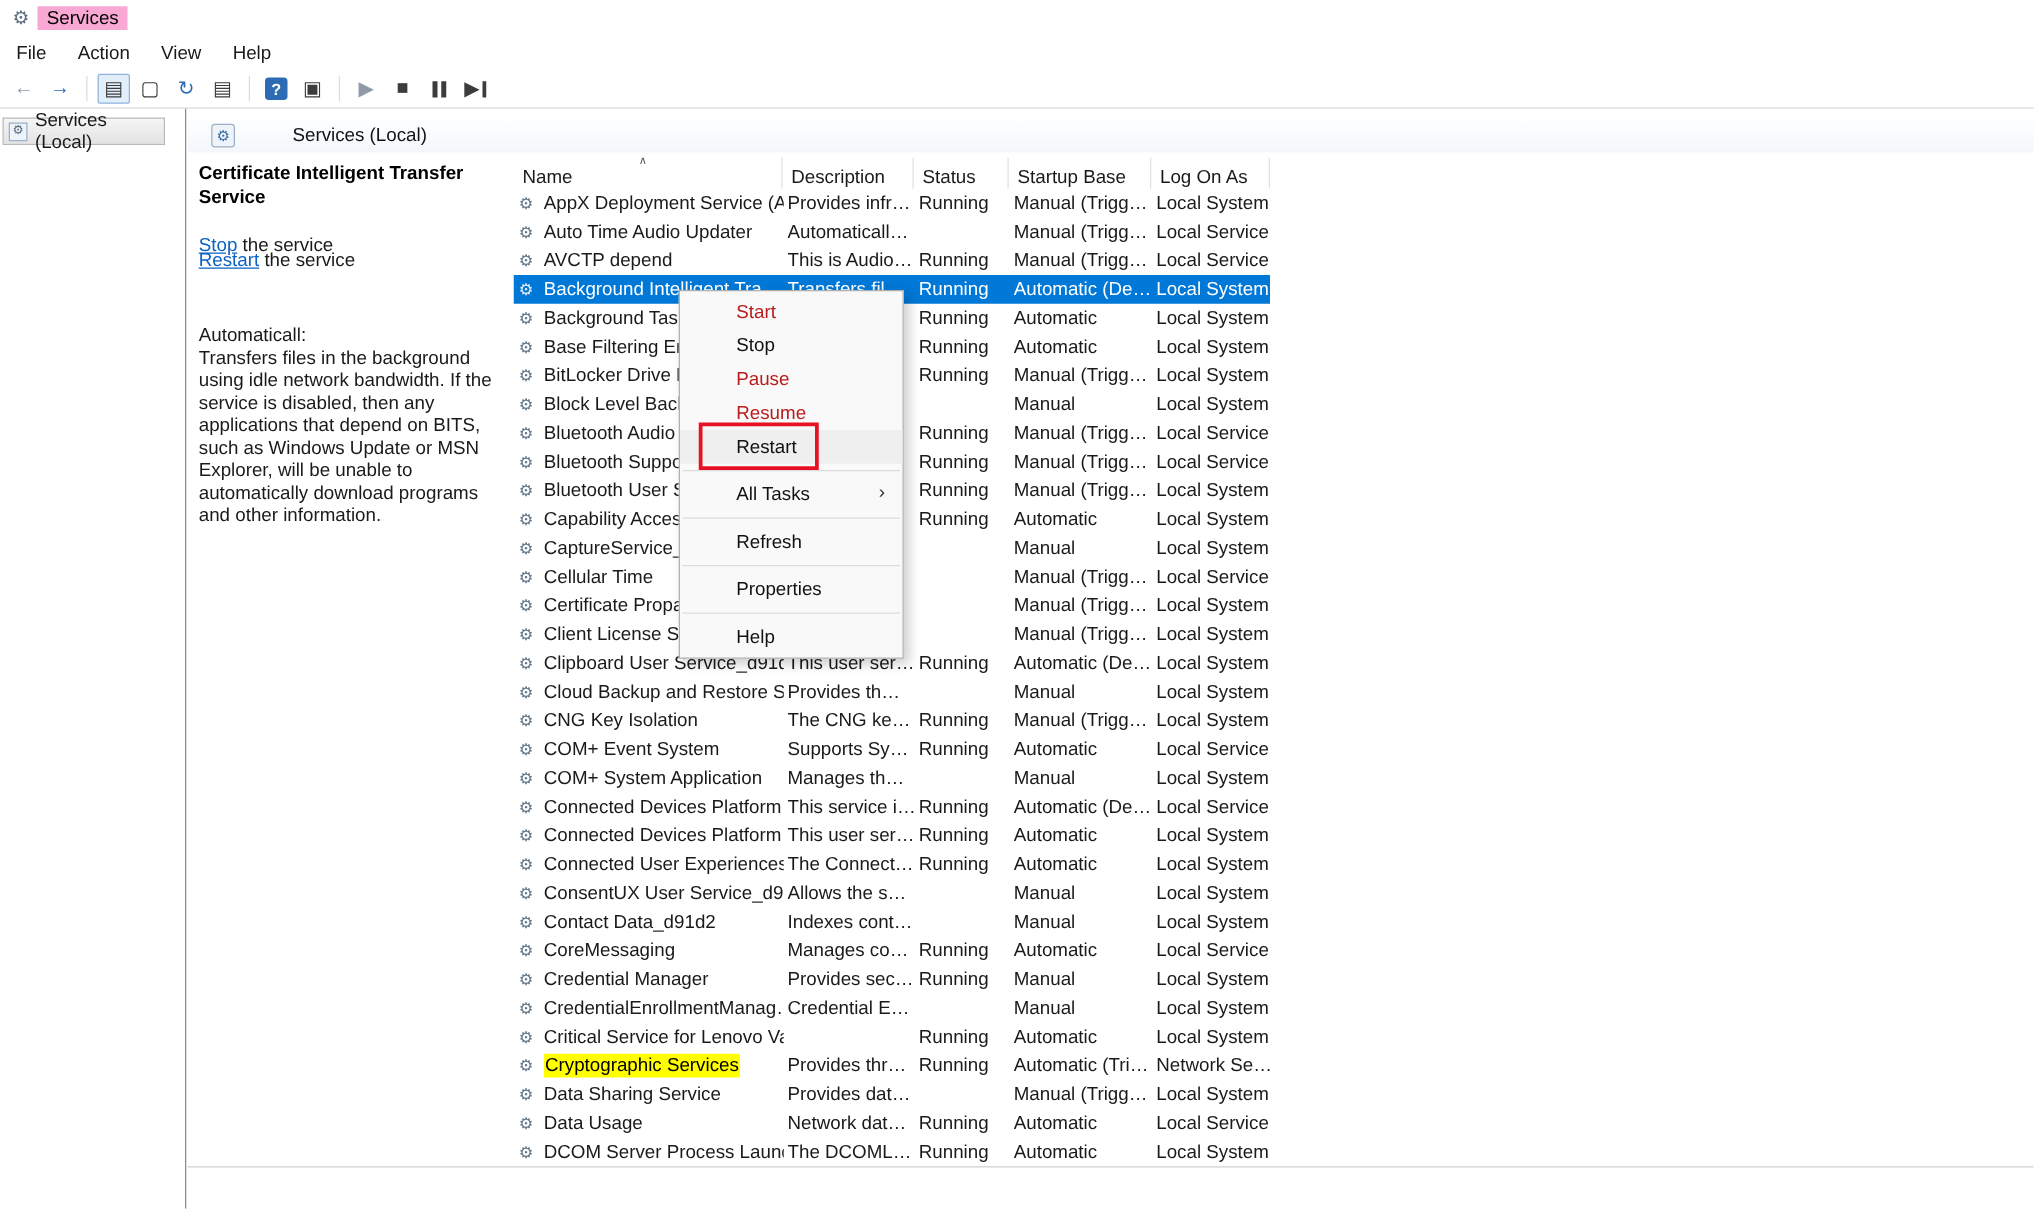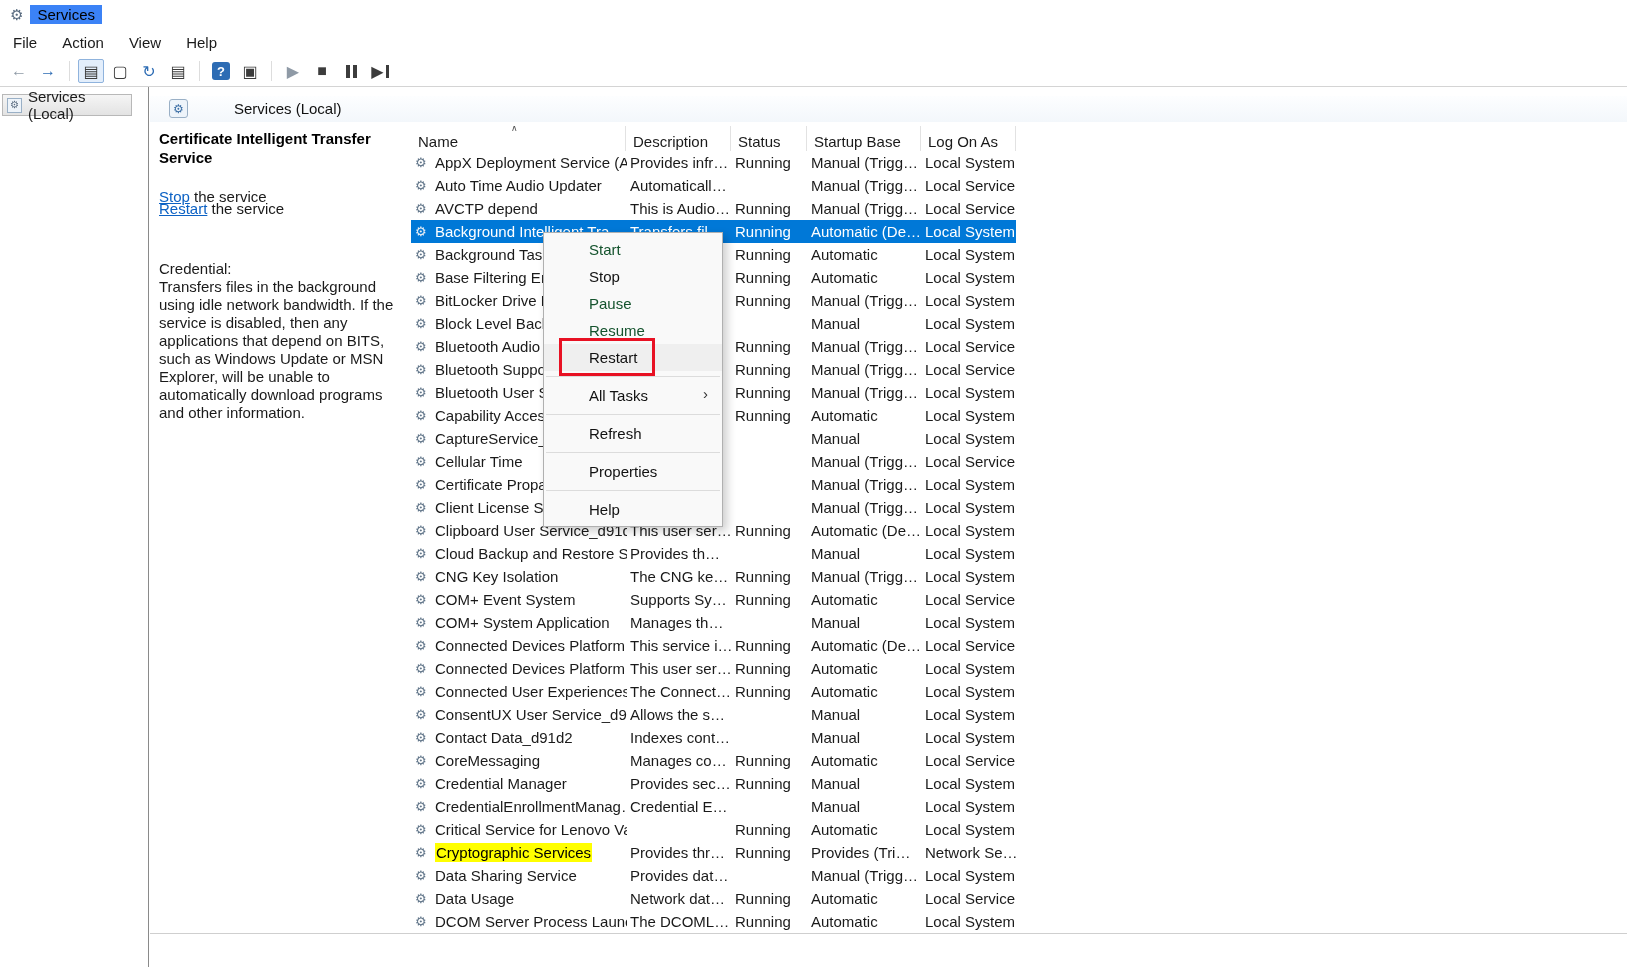--- a/index.html
+++ b/index.html
@@ -2,21 +2,21 @@
 <html><head>
 <meta charset="utf-8">
 <style>
   *{box-sizing:border-box;margin:0;padding:0}
   html,body{width:1627px;height:967px}
   body{position:relative;font-family:"Liberation Sans",sans-serif;background:#fff;color:#1a1a1a;overflow:hidden}
 
   
   .titlebar{position:absolute;left:0;top:0;right:0;height:28px;display:flex;align-items:center;gap:7px;padding-left:10px;font-size:15px}
   .app-icon{font-size:15px;color:#5a6c80;line-height:1}
-  .title-hl{background:#3b82f6;padding:1px 7px;color:#000}
+  .title-hl{background:#f9a8d4;padding:1px 7px;color:#000}
 
   
   .menubar{position:absolute;left:0;top:28px;right:0;height:28px;display:flex;align-items:center;padding-left:4px;font-size:15px}
   .menu-item{padding:4px 9px;margin-right:7px;cursor:default}
 
   
   .toolbar{position:absolute;left:0;top:56px;right:0;height:31px;border-bottom:1px solid #d4d4d4;display:flex;align-items:center;padding-left:6px;gap:3px}
   .tb-btn{width:26px;height:24px;display:flex;align-items:center;justify-content:center;color:#3c3c3c;font-size:16px}
   .tb-btn.selected{border:1px solid #8fb3dd;background:#e3eefb;border-radius:2px}
   .tb-btn.muted{color:#8f9aa6}
@@ -68,21 +68,21 @@
   .c-status{left:324px;width:74px}
   .c-startup{left:400px;width:112px}
   .c-logon{left:514px;width:91px}
   .row.selected{background:#0078d7;color:#fff}
   .row.selected .c-icon{color:#e8eef5}
   .name-hl{background:#ffff00;color:#000;padding:1px 1px}
 
   
   .ctx{position:absolute;left:543px;top:232px;width:180px;background:#f9f9f9;border:1px solid #b0b0b0;box-shadow:4px 4px 9px rgba(0,0,0,.2);padding:3px 0;z-index:10;font-size:15px}
   .mi{height:27px;display:flex;align-items:center;padding-left:45px;position:relative;color:#111;cursor:default}
-  .mi.disabled{color:#14532d}
+  .mi.disabled{color:#b91c1c}
   .mi.target{background:#efefef}
   .mi-arrow{position:absolute;right:14px;top:3px;font-size:15px;color:#333}
   .menu-sep{height:1px;background:#dcdcdc;margin:5px 2px}
   .red-box{position:absolute;left:15px;top:105px;width:96px;height:38px;border:3px solid #e81123;z-index:12;pointer-events:none}
 </style>
 </head>
 <body>
 
 <div class="titlebar">
   <span class="app-icon">⚙</span>
@@ -158,21 +158,21 @@
   </div>
 
   <div class="detail">
     <div class="detail-title">Certificate Intelligent Transfer Service</div>
     <div class="detail-stop-line">
       <span class="svc-link">Stop</span><span> the service</span>
     </div>
     <div class="detail-restart-line">
       <span class="svc-link">Restart</span><span> the service</span>
     </div>
-    <div class="detail-desc-label">Credential:</div>
+    <div class="detail-desc-label">Automaticall:</div>
     <div class="detail-desc">Transfers files in the background using idle network bandwidth. If the service is disabled, then any applications that depend on BITS, such as Windows Update or MSN Explorer, will be unable to automatically download programs and other information.</div>
   </div>
 
   <div class="thead">
     <div class="th th-name">
       <span class="sort-caret">∧</span>
       <span>Name</span>
     </div>
     <div class="th th-desc"><span>Description</span></div>
     <div class="th th-status"><span>Status</span></div>
@@ -419,21 +419,21 @@
     <span class="cell c-desc"></span>
     <span class="cell c-status">Running</span>
     <span class="cell c-startup">Automatic</span>
     <span class="cell c-logon">Local System</span>
   </div>
       <div class="row">
     <span class="cell c-icon">⚙</span>
     <span class="cell c-name"><span class="txt name-hl">Cryptographic Services</span></span>
     <span class="cell c-desc">Provides thr…</span>
     <span class="cell c-status">Running</span>
-    <span class="cell c-startup">Provides (Tri…</span>
+    <span class="cell c-startup">Automatic (Tri…</span>
     <span class="cell c-logon">Network Se…</span>
   </div>
       <div class="row">
     <span class="cell c-icon">⚙</span>
     <span class="cell c-name"><span class="txt">Data Sharing Service</span></span>
     <span class="cell c-desc">Provides dat…</span>
     <span class="cell c-status"></span>
     <span class="cell c-startup">Manual (Trigg…</span>
     <span class="cell c-logon">Local System</span>
   </div>

